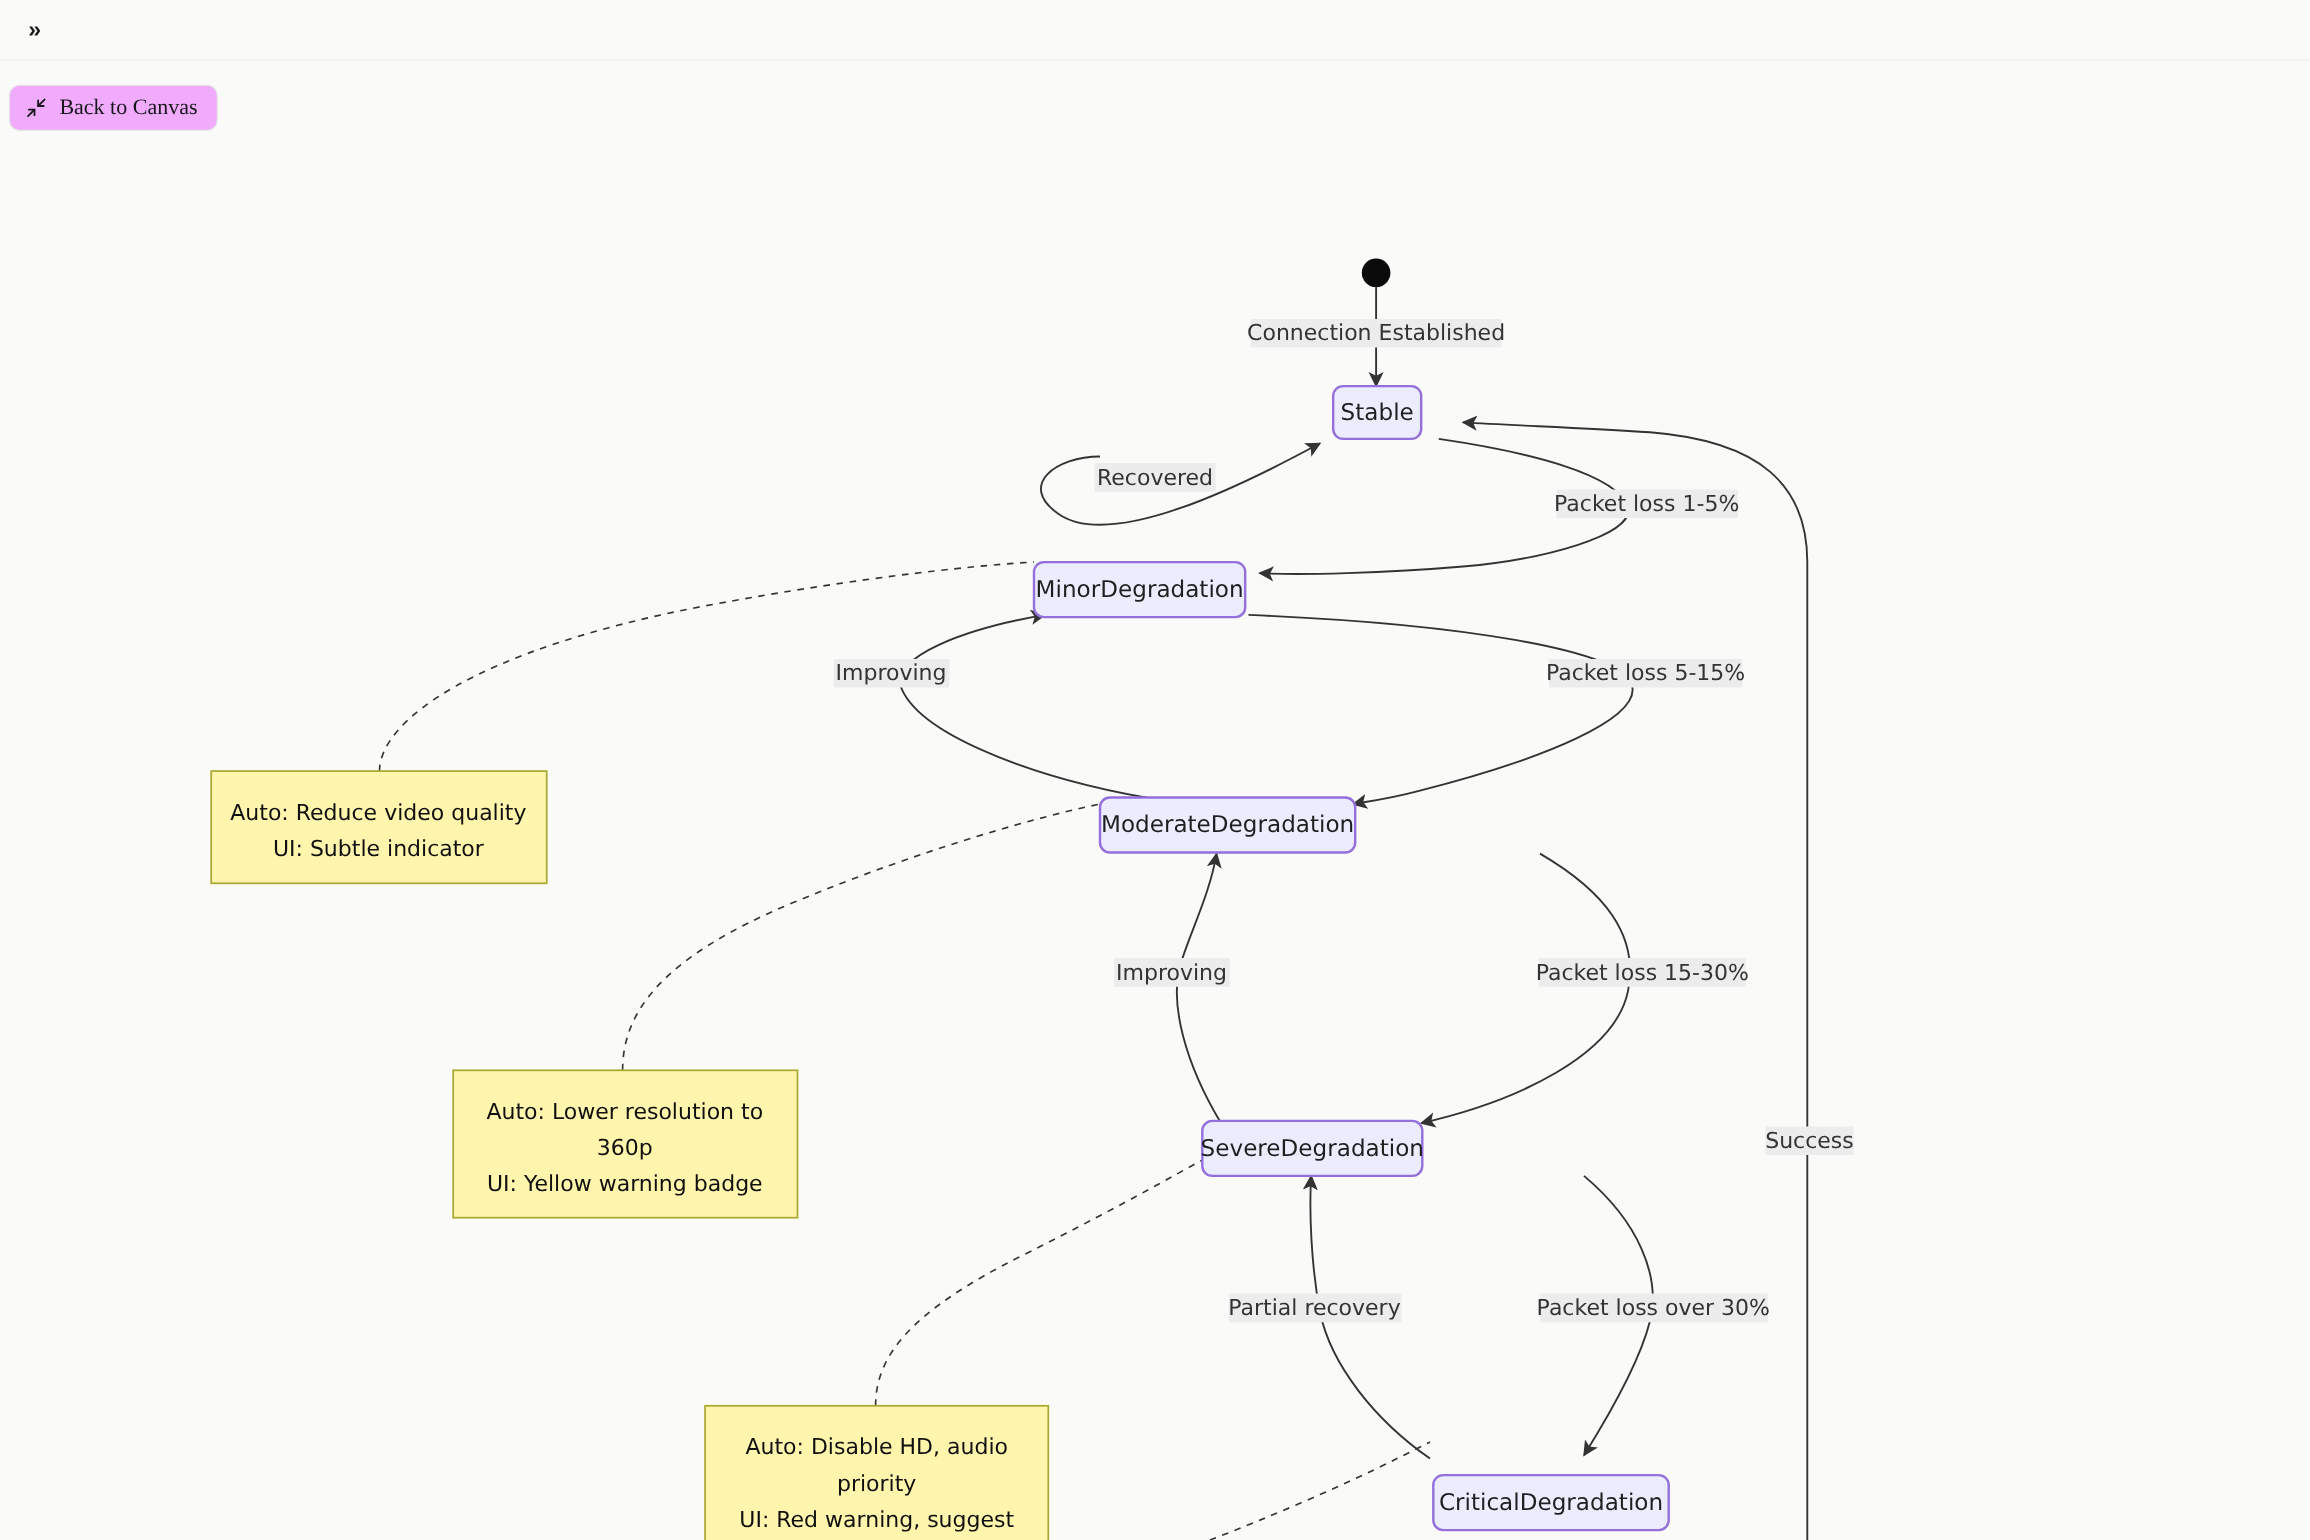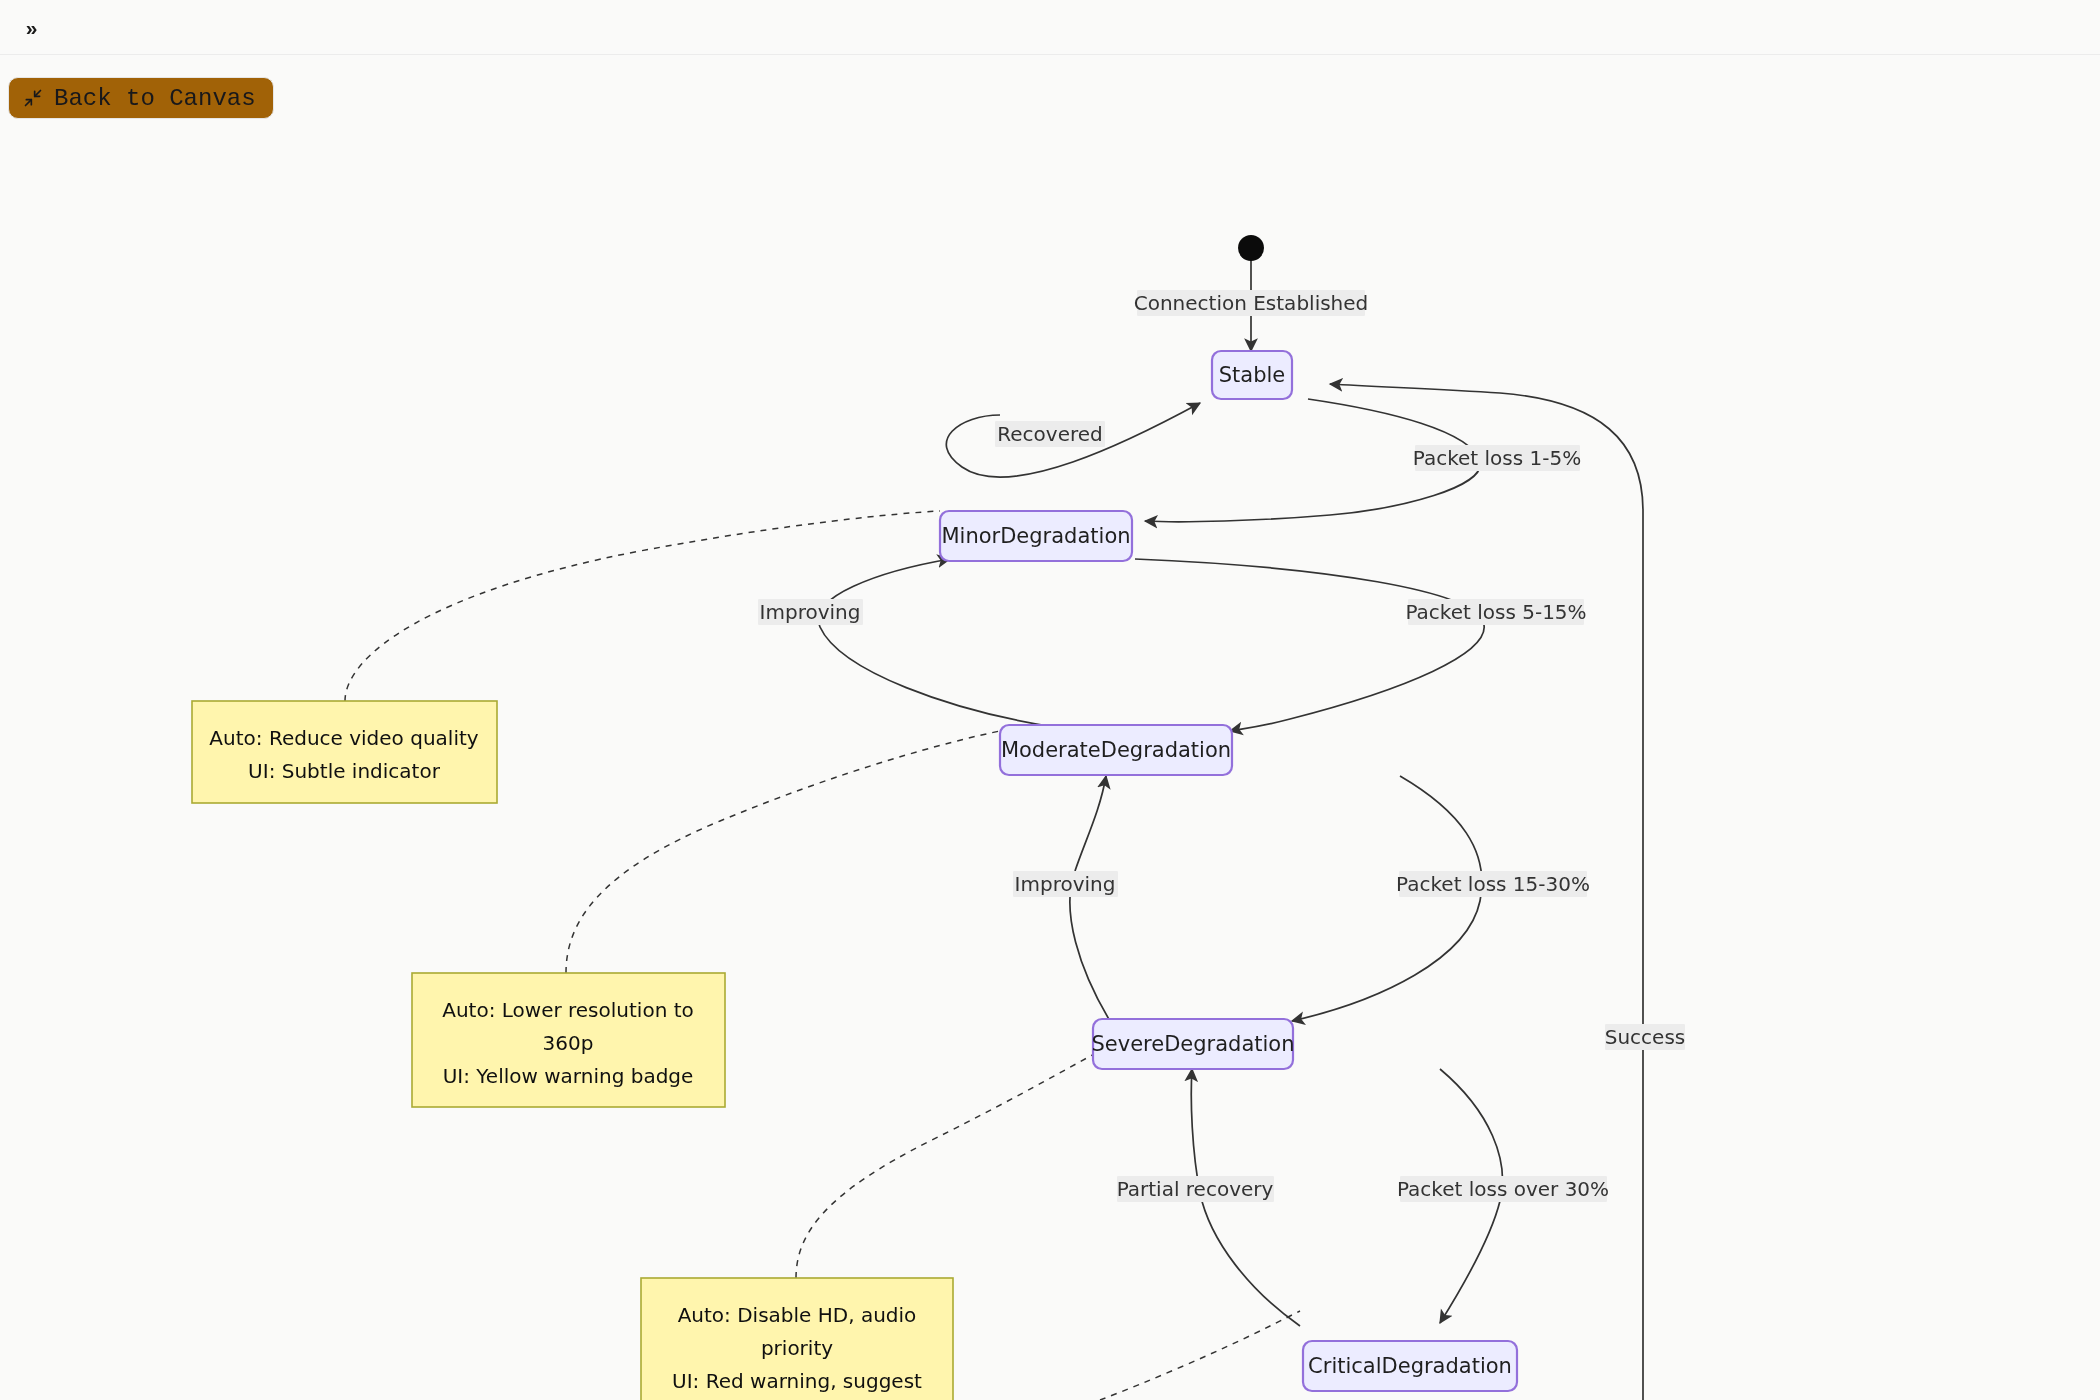--- a/index.html
+++ b/index.html
@@ -31,27 +31,27 @@
   }
 
   #toolbar {
     position: absolute; left: 0; top: 56px;
     width: 2100px; height: 55px;
   }
   #back-to-canvas {
     position: absolute; left: 8px; top: 21px;
     display: inline-flex; align-items: center; gap: 11px;
     height: 42px; padding: 0 17px 0 14px;
-    background: #a16207;
+    background: #f0abfc;
     border: 1px solid #e6e6e6;
     border-radius: 10px;
     cursor: pointer;
-    font-size: 24px;
+    font-size: 20px;
     color: #18181b;
-    font-family: Liberation Mono, monospace;
+    font-family: Liberation Serif, serif;
   }
   .minimize-icon { display: block; width: 20px; height: 20px; }
 
   
   #canvas {
     position: absolute; left: 0; top: 111px;
     width: 2100px; height: 1289px;
     overflow: hidden;
   }
   #diagram { position: absolute; left: 0; top: 0; }

